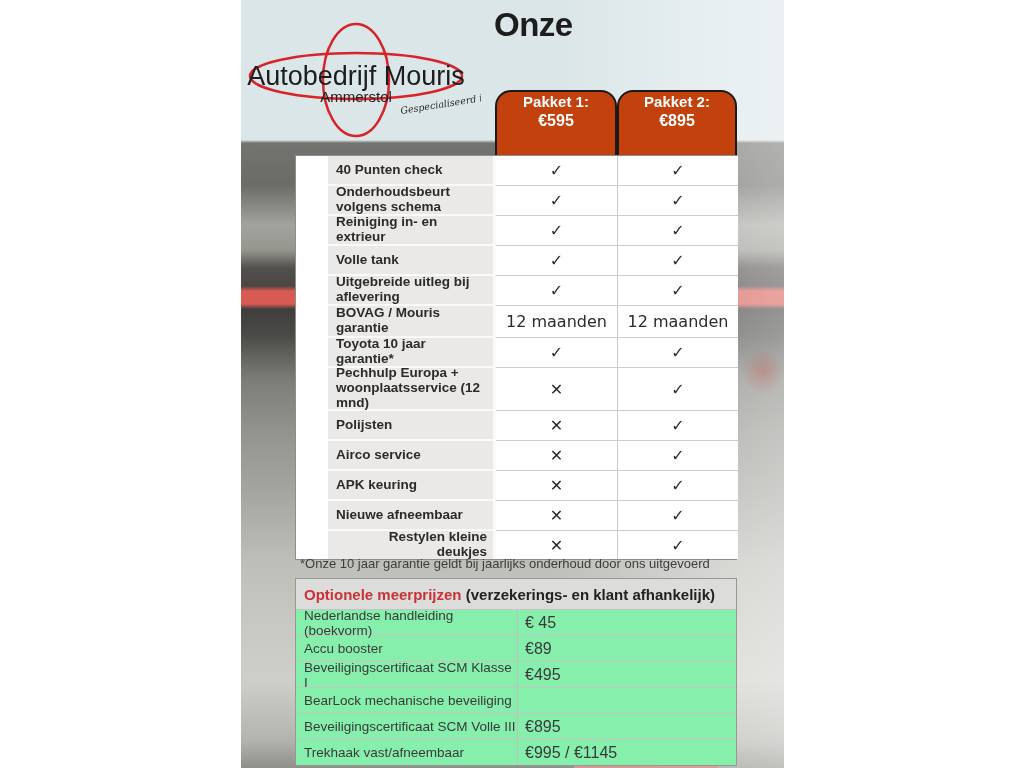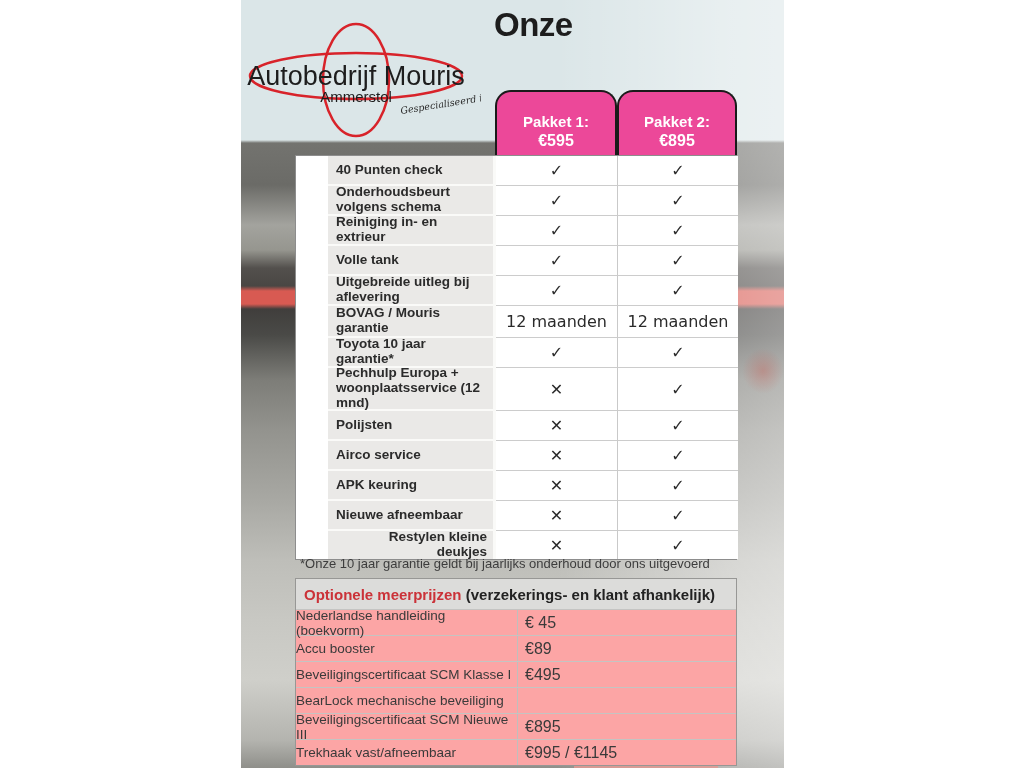--- a/index.html
+++ b/index.html
@@ -36,24 +36,24 @@
   
   .logo{position:absolute;left:241px;top:10px;width:240px;height:135px;}
   
   .title{
     position:absolute;left:494px;top:6px;width:290px;
     font-size:33px;font-weight:800;color:#1d1d1d;line-height:1.13;letter-spacing:-0.5px;
   }
   
   .tab{
     position:absolute;top:90px;height:66px;box-sizing:border-box;
-    background:#ec4899;
+    background:#c2410c;
     border:2px solid #1a1a1a;border-bottom:none;
     border-radius:16px 16px 0 0;
-    color:#ffffff;text-align:center;padding-top:21px;
+    color:#ffffff;text-align:center;padding-top:1px;
   }
   .tab1{left:495px;width:122px;}
   .tab2{left:617px;width:120px;}
   .tab .tab-name{font-size:15px;font-weight:bold;display:block;}
   .tab .tab-price{font-size:16px;font-weight:bold;display:block;margin-top:2px;}
   
   .main-table{
     position:absolute;left:295px;top:155px;width:442px;box-sizing:border-box;
     display:grid;
     grid-template-columns:200px 122px 120px;
@@ -76,34 +76,34 @@
   .cell.val.mid{border-right:1px solid #c9c9c9;}
   .cell.bottom{border-bottom:none;text-align:right;}
   
   .footnote{
     position:absolute;left:300px;top:556px;
     font-size:13px;color:#3d3d3d;
   }
   
   .options-table{
     position:absolute;left:295px;top:578px;width:442px;box-sizing:border-box;
-    border:1px solid #979795;background:#fca5a5;
+    border:1px solid #979795;background:#86efac;
   }
   .options-header{
     height:30px;background:#dcdcda;display:flex;align-items:center;
     padding-left:8px;font-size:15px;font-weight:bold;
   }
   .options-header .red{color:#cb3238;}
   .options-header .dark{color:#222222;white-space:pre;}
   .option-row{
     display:flex;height:25px;border-top:1px solid #c4c4c2;
   }
   .option-label{
     width:222px;box-sizing:border-box;border-right:1px solid #bfbfbd;
-    display:flex;align-items:center;
+    display:flex;align-items:center;padding-left:8px;
     font-size:13.5px;color:#3a3a3a;
   }
   .option-price{
     flex:1;display:flex;align-items:center;padding-left:7px;
     font-size:16px;color:#3a3a3a;
   }
 </style>
 </head>
 <body>
 
@@ -202,20 +202,20 @@
     <div class="option-price">€89</div>
   </div>
   <div class="option-row">
     <div class="option-label">Beveiligingscertificaat SCM Klasse I</div>
     <div class="option-price">€495</div>
   </div>
   <div class="option-row">
     <div class="option-label">BearLock mechanische beveiliging</div>
   </div>
   <div class="option-row">
-    <div class="option-label">Beveiligingscertificaat SCM Nieuwe III</div>
+    <div class="option-label">Beveiligingscertificaat SCM Volle III</div>
     <div class="option-price">€895</div>
   </div>
   <div class="option-row">
     <div class="option-label">Trekhaak vast/afneembaar</div>
     <div class="option-price">€995 / €1145</div>
   </div>
 </div>
 
 </body></html>

